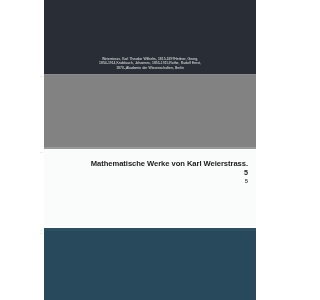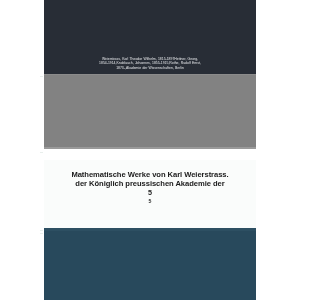--- a/index.html
+++ b/index.html
@@ -84,22 +84,21 @@
   
   .title-area {
     position: absolute;
     left: 0;
     top: 149px;
     width: 212px;
     height: 77px;
     background: #fafcfb;
     box-sizing: border-box;
     padding: 10px 8px 0 8px;
-    text-align: center;
-    margin-top: 11px;
+    text-align: right;
   }
 
   .book-title {
     color: #1b1b1b;
     font-size: 7.6px;
     line-height: 9.1px;
     font-weight: bold;
     letter-spacing: -0.05px;
     margin: 0;
   }
@@ -159,21 +158,20 @@
       <div class="meta-text">1873-,Akademie der Wissenschaften, Berlin</div>
     </div>
 
     <div class="cover-area">
       <div class="cover-top-edge"></div>
       <div class="cover-bottom-edge"></div>
     </div>
 
     <div class="title-area">
       <div class="book-title">Mathematische Werke von Karl Weierstrass.</div>
-      <div class="book-title">der Königlich preussischen Akademie der</div>
       <div class="volume-number">5</div>
       <div class="volume-number-secondary">5</div>
     </div>
 
     <div class="footer-bar">
       <div class="footer-top-edge"></div>
     </div>
 
     <div class="gutter-tick" style="top:230px"></div>
     <div class="gutter-tick" style="top:233px"></div>

